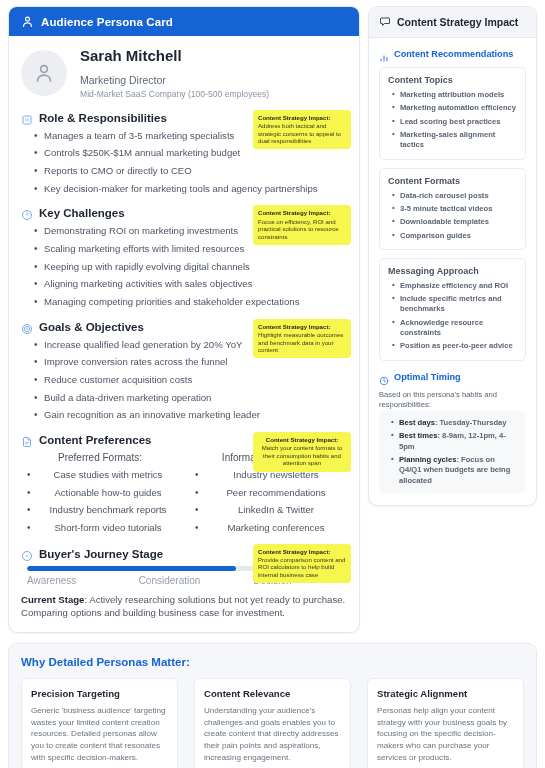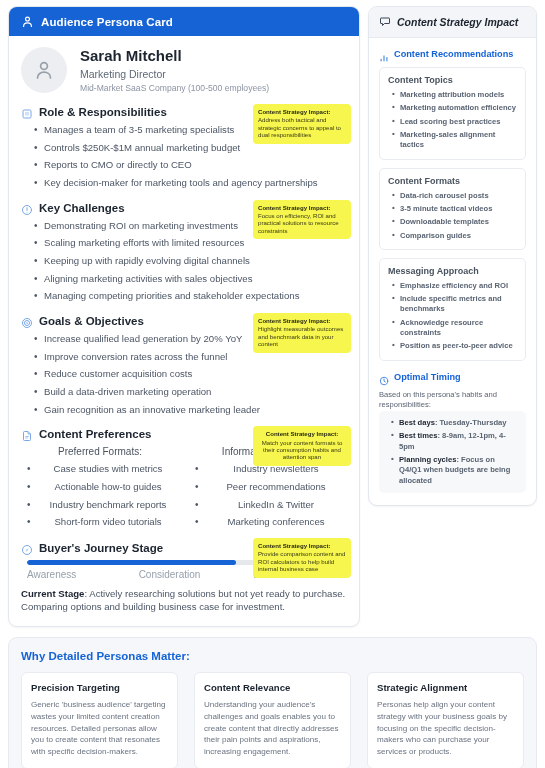--- a/index.html
+++ b/index.html
@@ -38,21 +38,21 @@
   .persona-body { padding: 11px 12px 12px 12px; position: relative; }
 
   .id-row { display: flex; align-items: center; gap: 13px; margin-bottom: 13px; }
   .avatar {
     width: 46px; height: 46px; border-radius: 50%;
     background: #eceef1; flex: none;
     display: flex; align-items: center; justify-content: center;
   }
   .avatar svg { width: 24px; height: 24px; }
   .id-name { font-size: 15px; font-weight: bold; color: #1c2430; line-height: 1.25; }
-  .id-role { font-size: 10.5px; color: #5e6876; margin-top: 2px; }
+  .id-role { font-size: 10.5px; color: #5e6876; margin-top: 8px; }
   .id-company { font-size: 8.6px; color: #8b94a2; margin-top: 3px; }
 
   
   .section { margin-top: 10px; position: relative; }
   .section:first-child { margin-top: 0; }
   .sec-head { display: flex; align-items: center; gap: 6px; margin-bottom: 6px; }
   .sec-head .ico { width: 12px; height: 12px; display: block; flex: none; }
   .sec-title { font-size: 11.5px; font-weight: bold; color: #1c2430; }
 
   ul.bul { list-style: none; margin: 0 0 0 13px; padding: 0; }
@@ -103,21 +103,21 @@
     border: 1px solid #e3e7ee;
     border-radius: 9px;
     overflow: hidden;
     box-shadow: 0 1px 2px rgba(20,40,80,.05);
   }
   .impact-head {
     background: #f3f5f8;
     border-bottom: 1px solid #e6eaf0;
     padding: 9px 10px;
     display: flex; align-items: center; gap: 6px;
-    font-size: 10.5px; font-weight: bold; color: #1c2430; font-style: italic;
+    font-size: 10.5px; font-weight: bold; color: #1c2430;
   }
   .impact-head .ico { width: 12px; height: 12px; display: block; }
   .impact-body { padding: 11px 10px 12px 10px; }
 
   .mini-head { display: flex; align-items: center; gap: 5px; margin-bottom: 8px; }
   .mini-head .ico { width: 10px; height: 10px; display: block; }
   .mini-head .t { font-size: 9.2px; font-weight: bold; color: #1663d6; }
 
   .block {
     border: 1px solid #e8ebf0; border-radius: 5px;

